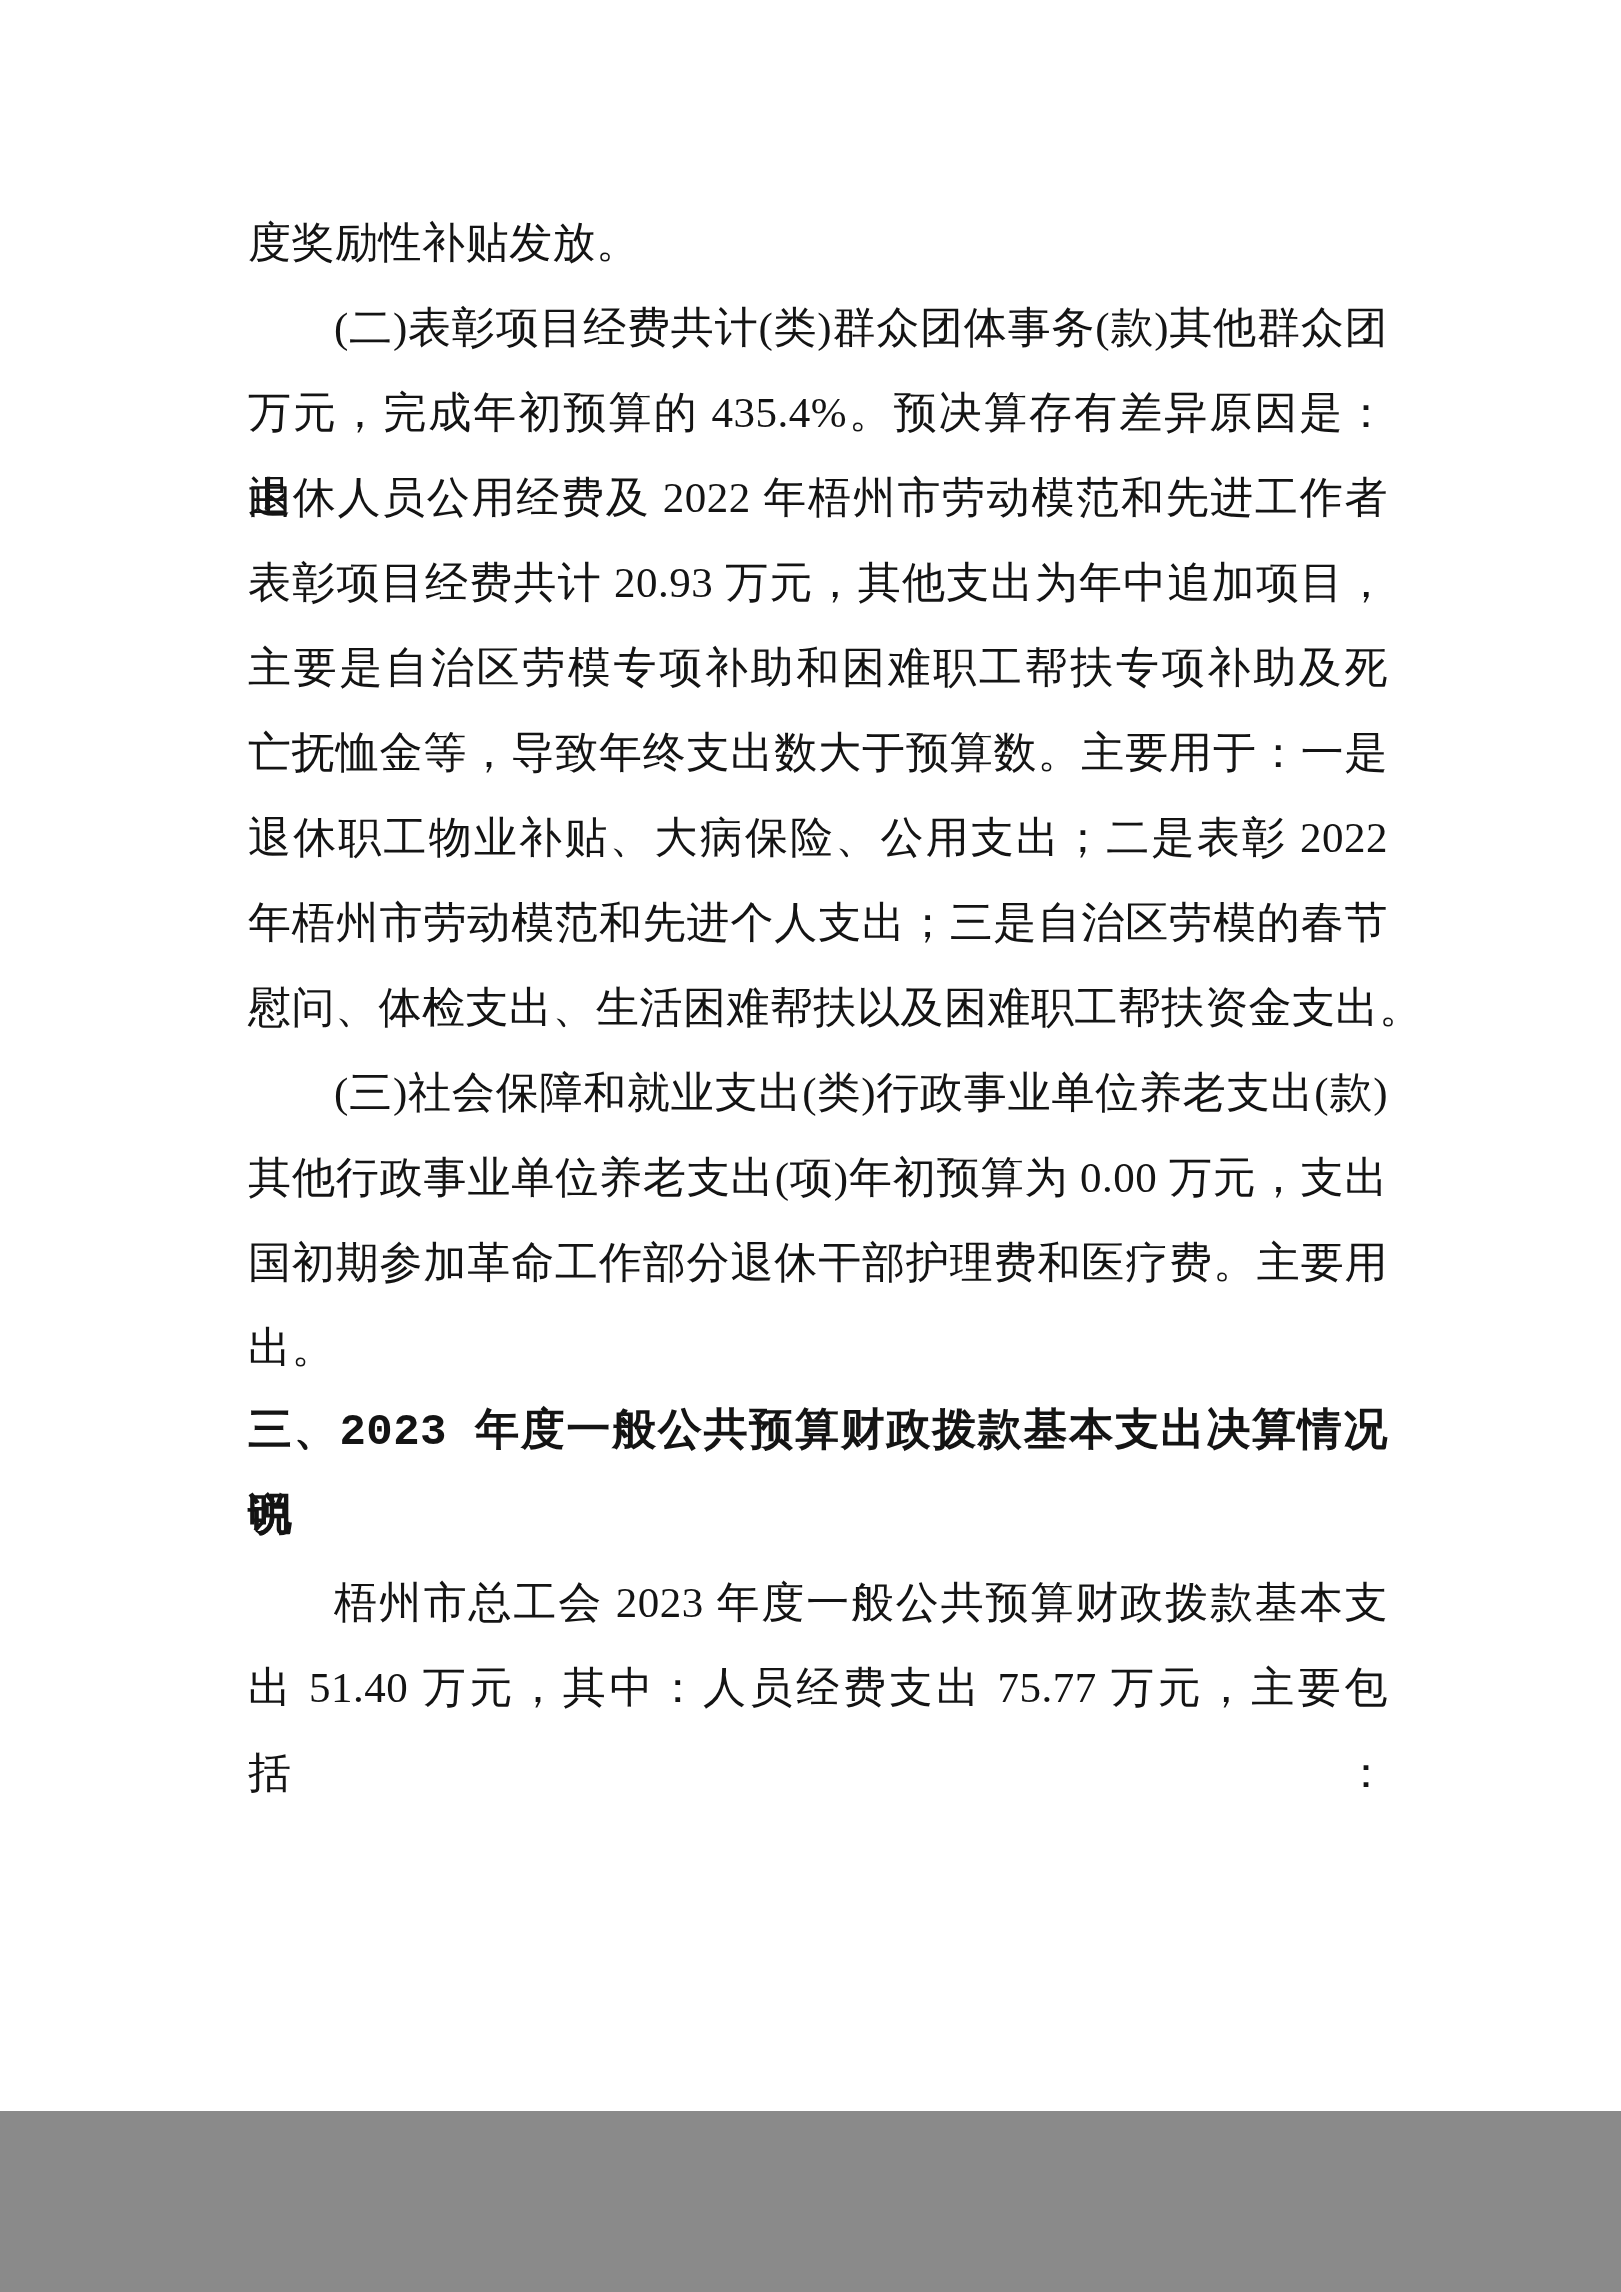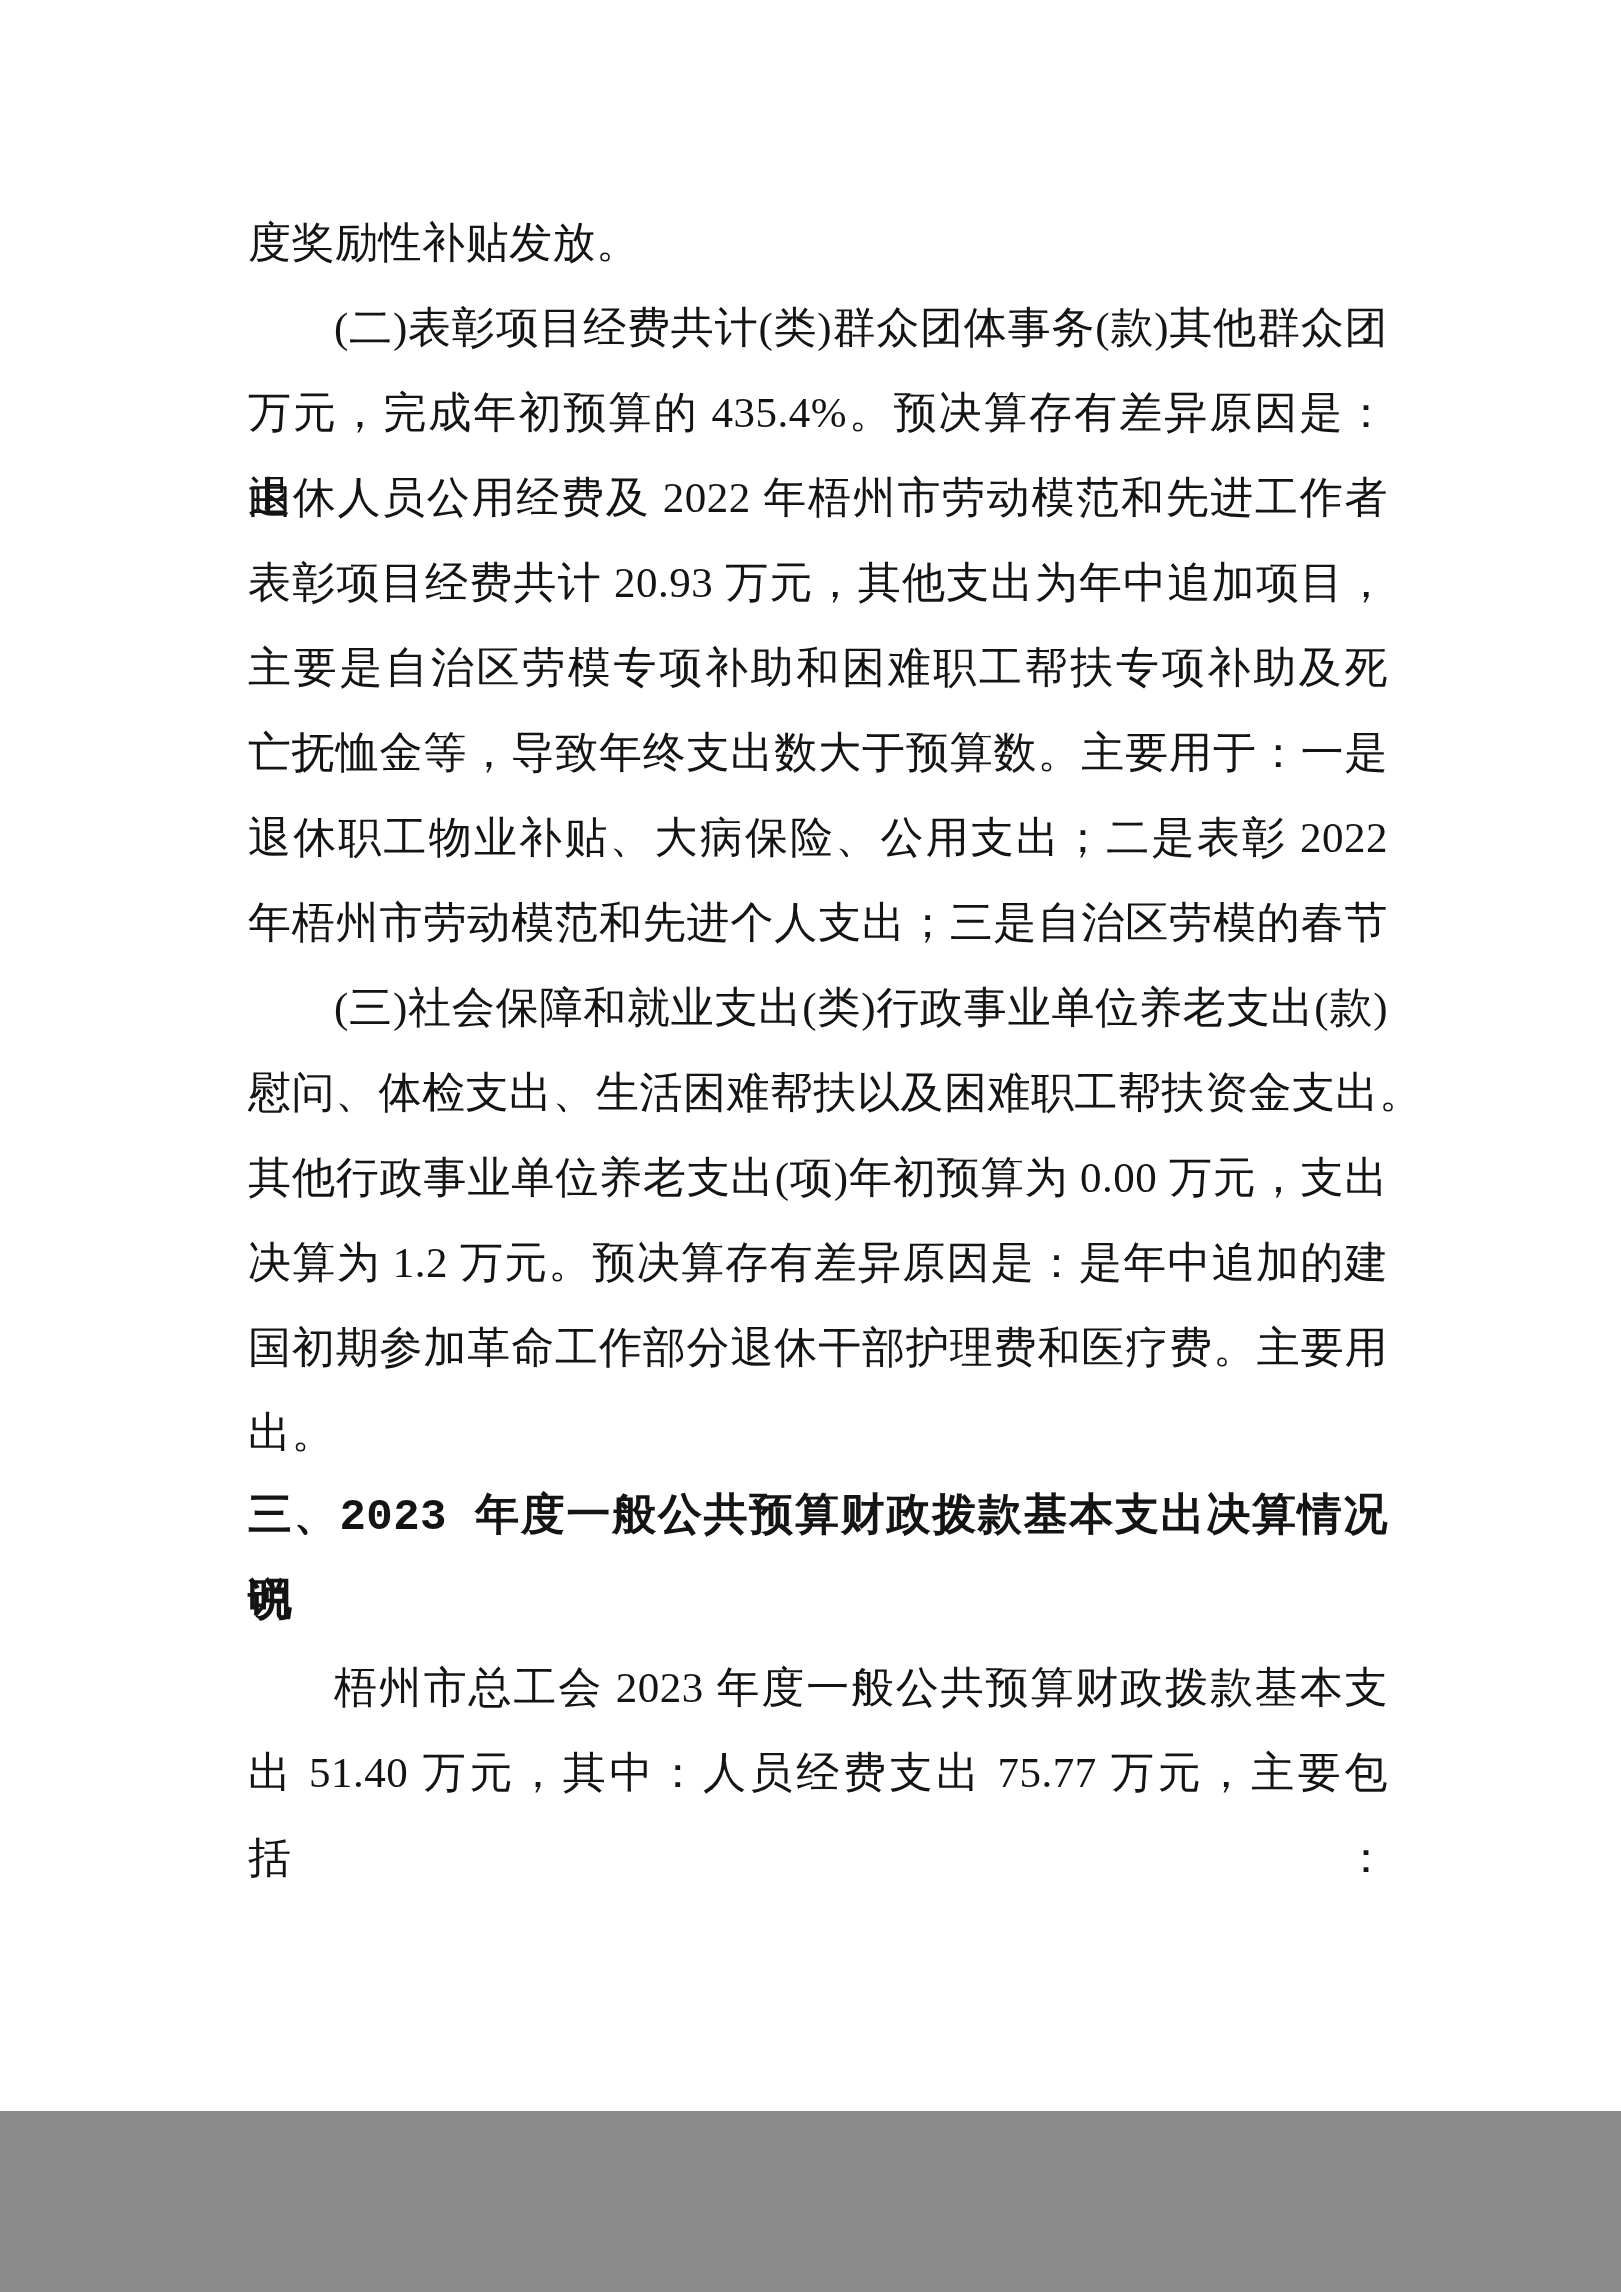--- a/index.html
+++ b/index.html
@@ -60,24 +60,23 @@
 
   <div class="line">度奖励性补贴发放。</div>
       <div class="line justify indent">(二)表彰项目经费共计(类)群众团体事务(款)其他群众团</div>
       <div class="line justify">万元，完成年初预算的 435.4%。预决算存有差异原因是：由</div>
       <div class="line justify">退休人员公用经费及 2022 年梧州市劳动模范和先进工作者</div>
       <div class="line justify">表彰项目经费共计 20.93 万元，其他支出为年中追加项目，</div>
       <div class="line justify">主要是自治区劳模专项补助和困难职工帮扶专项补助及死</div>
       <div class="line justify">亡抚恤金等，导致年终支出数大于预算数。主要用于：一是</div>
       <div class="line justify">退休职工物业补贴、大病保险、公用支出；二是表彰 2022</div>
       <div class="line justify">年梧州市劳动模范和先进个人支出；三是自治区劳模的春节</div>
+      <div class="line">慰问、体检支出、生活困难帮扶以及困难职工帮扶资金支出。</div>
       <div class="line justify indent">(三)社会保障和就业支出(类)行政事业单位养老支出(款)</div>
-      <div class="line">慰问、体检支出、生活困难帮扶以及困难职工帮扶资金支出。</div>
       <div class="line justify">其他行政事业单位养老支出(项)年初预算为 0.00 万元，支出</div>
-      <div class="line justify">决算为 1.2 万元。预决算存有差异原因是：是年中追加的建</div>
       <div class="line justify">国初期参加革命工作部分退休干部护理费和医疗费。主要用</div>
       <div class="line">出。</div>
       <div class="line justify bold">三、2023 年度一般公共预算财政拨款基本支出决算情况说</div>
       <div class="line bold">明</div>
       <div class="line justify indent">梧州市总工会 2023 年度一般公共预算财政拨款基本支</div>
       <div class="line justify">出 51.40 万元，其中：人员经费支出 75.77 万元，主要包括：</div>
     </div>
   <div class="pageno">9</div>
 </div>
 

